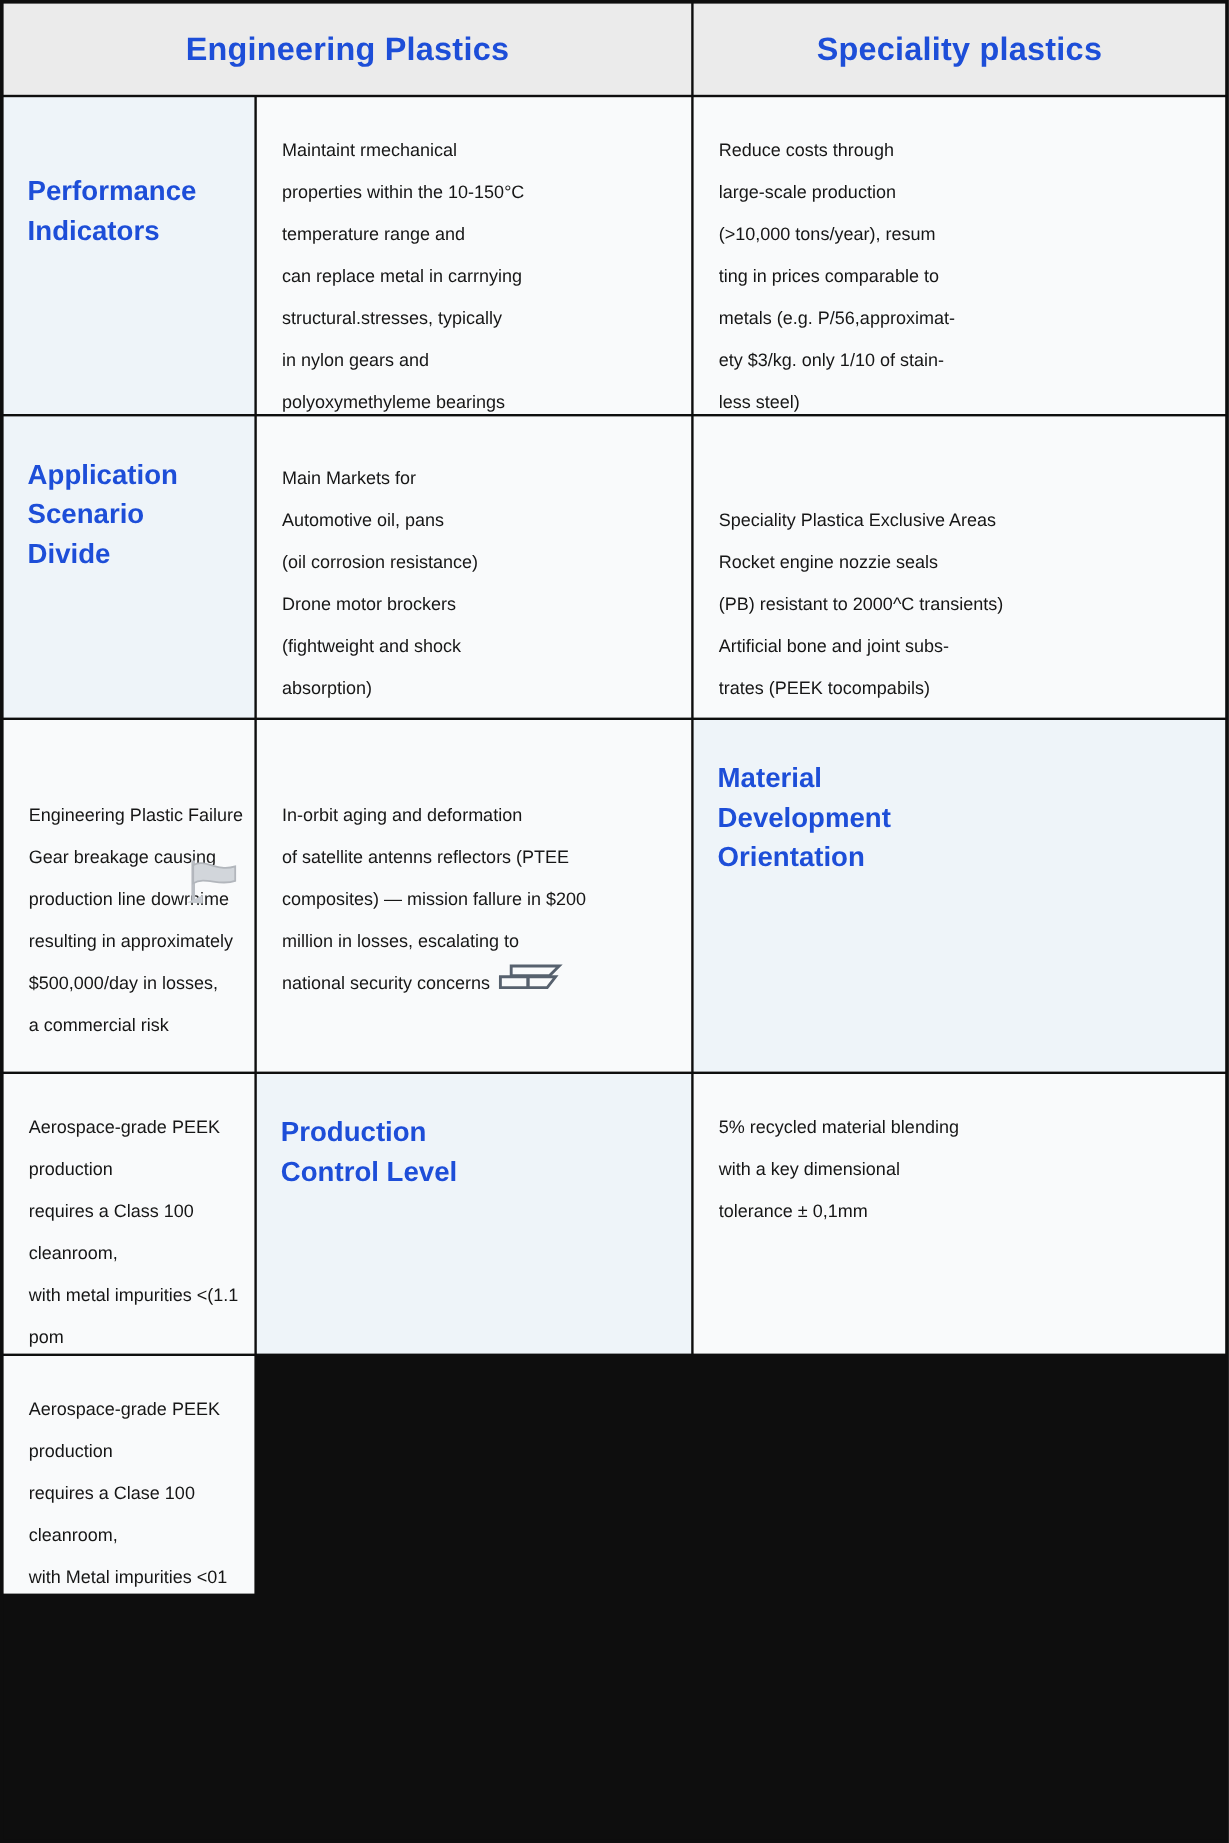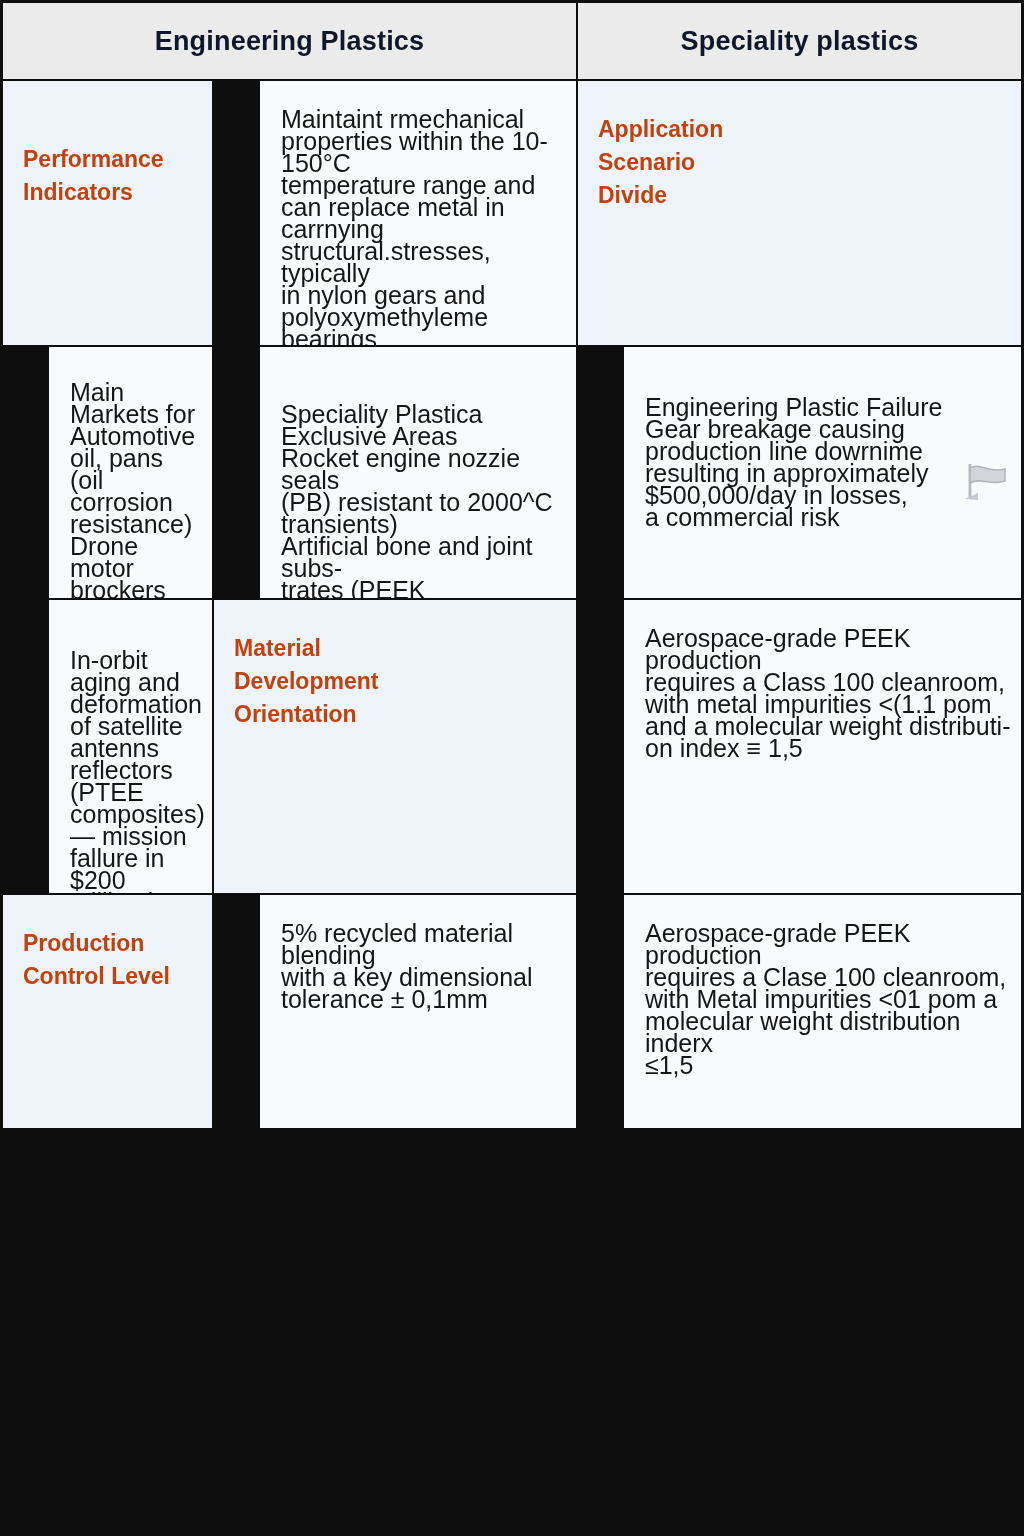--- a/index.html
+++ b/index.html
@@ -21,35 +21,34 @@
   }
   .cell{
     background:#f9fafb;
     box-sizing:border-box;
     overflow:hidden;
     position:relative;
   }
   .header-cell{
     background:#ebebeb;
     display:flex;align-items:center;justify-content:center;
-    font-weight:bold;font-size:27px;letter-spacing:.2px;color:#0f172a;
+    font-weight:bold;font-size:27px;letter-spacing:.2px;color:#1d4ed8;
   }
   .header-left{grid-column:1/3;}
   .label-cell{
     background:#eef4f9;
-    font-weight:bold;font-size:23px;line-height:33px;color:#c2410c;
+    font-weight:bold;font-size:23px;line-height:33px;color:#1d4ed8;
     padding:32px 10px 0 20px;
     white-space:pre-line;
   }
   .label-cell.pad-xl{padding-top:62px;}
   .body-cell{
-    font-size:25px;line-height:22px;
+    font-size:15px;line-height:35px;
     padding:27px 8px 0 21px;
     white-space:pre-line;
-    margin-left:46px;
   }
   .body-cell.pad-t{padding-top:34px;}
   .inline-icon{display:inline-block;vertical-align:-3px;}
   .flag-abs{position:absolute;right:12px;top:112px;}
 </style>
 </head>
 <body>
 
 <div class="page">
   <div class="table">
@@ -64,20 +63,27 @@
     <div class="cell label-cell pad-xl">Performance
 Indicators</div>
     <div class="cell body-cell">Maintaint rmechanical
 properties within the 10-150°C
 temperature range and
 can replace metal in carrnying
 structural.stresses, typically
 in nylon gears and
 polyoxymethyleme bearings</div>
 
+    <div class="cell body-cell">Reduce costs through
+large-scale production
+(&gt;10,000 tons/year), resum
+ting in prices comparable to
+metals (e.g. P/56,approximat-
+ety $3/kg. only 1/10 of stain-
+less steel)</div>
 
     <div class="cell label-cell pad-t">Application
 Scenario
 Divide</div>
     <div class="cell body-cell pad-t">Main Markets for
 Automotive oil, pans
 (oil corrosion resistance)
 Drone motor brockers
 (fightweight and shock
 absorption)

